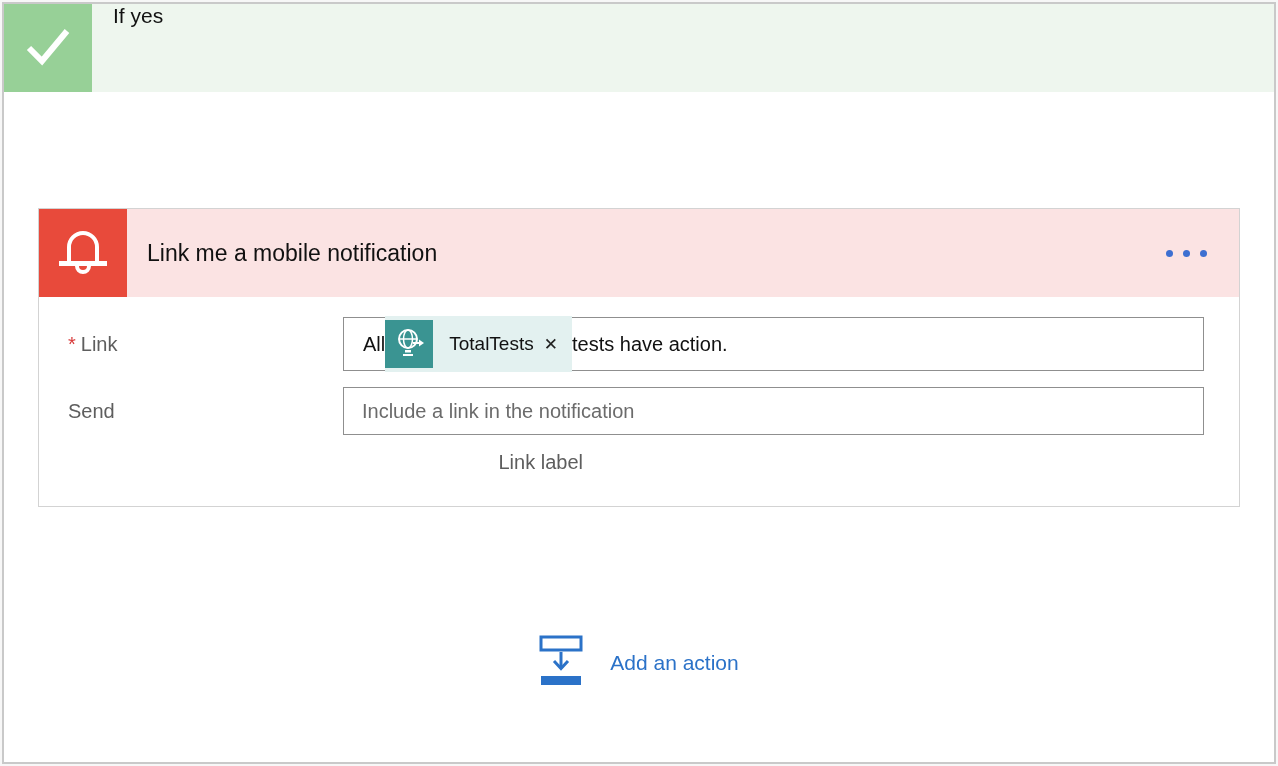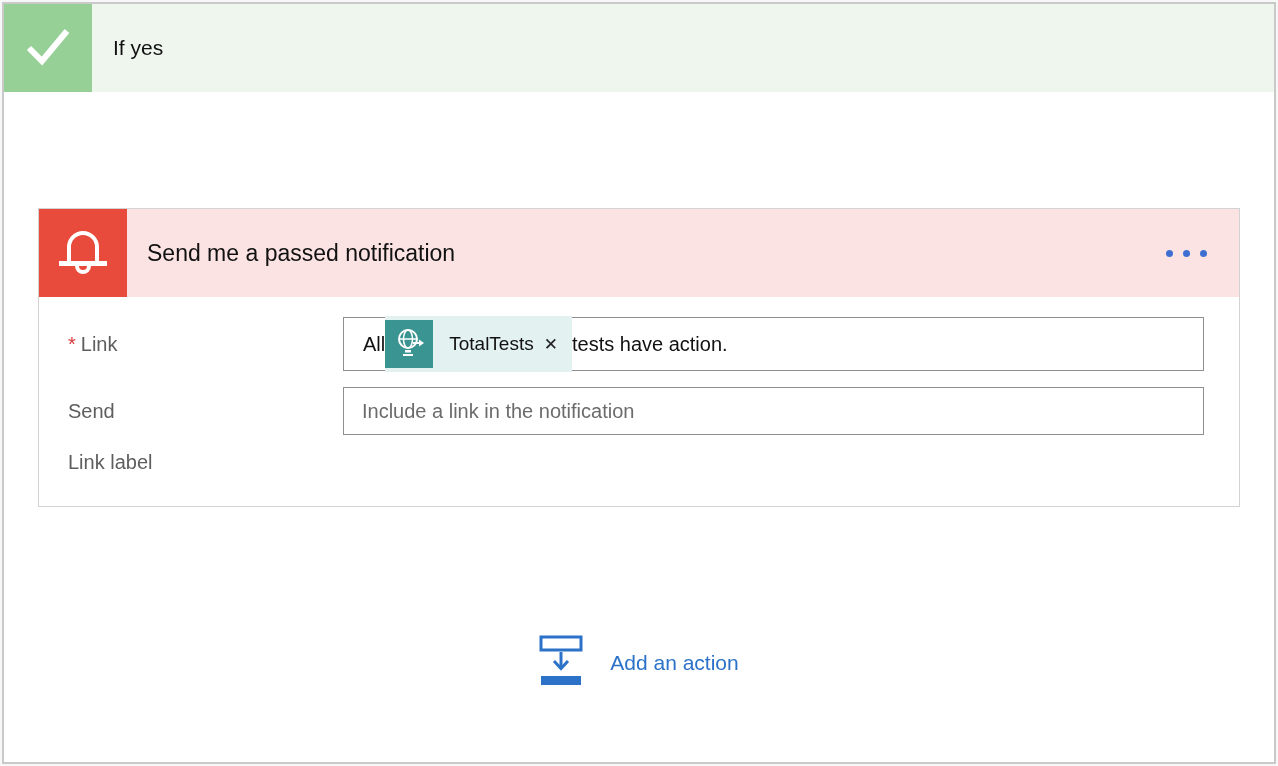--- a/index.html
+++ b/index.html
@@ -17,42 +17,42 @@
     overflow:hidden;
   }
   
   .cond-bar { display:flex; height:88px; cursor:pointer; }
   .cond-icon {
     width:88px; flex:none; background:#97d097;
     display:flex; align-items:center; justify-content:center;
   }
   .cond-rest {
     flex:1; background:#eef6ee;
-    display:flex; align-items:center;
+    display:flex; 
     padding-left:21px; font-size:21px; color:#111;
   }
   
   .card { margin:116px 34px 0 34px; border:1px solid #d3d3d3; background:#fff; }
   .card-header { display:flex; height:88px; align-items:stretch; cursor:pointer; }
   .card-icon {
     width:88px; flex:none; background:#e84a3b;
     display:flex; align-items:center; justify-content:center;
   }
   .card-titlebar {
     flex:1; background:#fbe3e3;
     display:flex; align-items:center;
     padding:0 30px 0 20px; min-width:0;
   }
   .card-title { flex:1; font-size:23px; color:#111; }
   .menu { display:flex; gap:10px; padding:10px 2px; cursor:pointer; }
   .dot { width:7px; height:7px; border-radius:50%; background:#3d6fd1; }
   
   .card-body { padding:20px 35px 32px 29px; }
   .field-row { display:flex; align-items:center; margin-bottom:16px; }
-  .field-row:last-child { margin-bottom:0; }
+  .field-row:last-child { margin-bottom:0;flex-direction:column; }
   .field-label {
     width:275px; flex:none; font-size:20px; color:#5e5e5e;
     display:flex; align-items:baseline;
   }
   .req { color:#d83b3b; margin-right:5px; }
   .rich-input {
     flex:1; border:1px solid #8f8f8f; background:#fff;
     height:54px; box-sizing:border-box;
     display:flex; align-items:center;
     padding:0 12px 0 19px; 
@@ -103,21 +103,21 @@
       <div class="card-icon">
         <span>
           <svg width="56" height="52" viewBox="0 0 56 52">
             <path d="M14 36 V22 a14 14 0 0 1 28 0 V36" fill="none" stroke="#ffffff" stroke-width="4"></path>
             <line x1="4" y1="38.5" x2="52" y2="38.5" stroke="#ffffff" stroke-width="5"></line>
             <path d="M22 41 a6 6 0 0 0 12 0" fill="none" stroke="#ffffff" stroke-width="4"></path>
           </svg>
         </span>
       </div>
       <div class="card-titlebar">
-        <span class="card-title">Send me a passed notification</span>
+        <span class="card-title">Link me a mobile notification</span>
         <div class="menu">
           <span class="dot"></span>
           <span class="dot"></span>
           <span class="dot"></span>
         </div>
       </div>
     </div>
 
     <div class="card-body">
 

